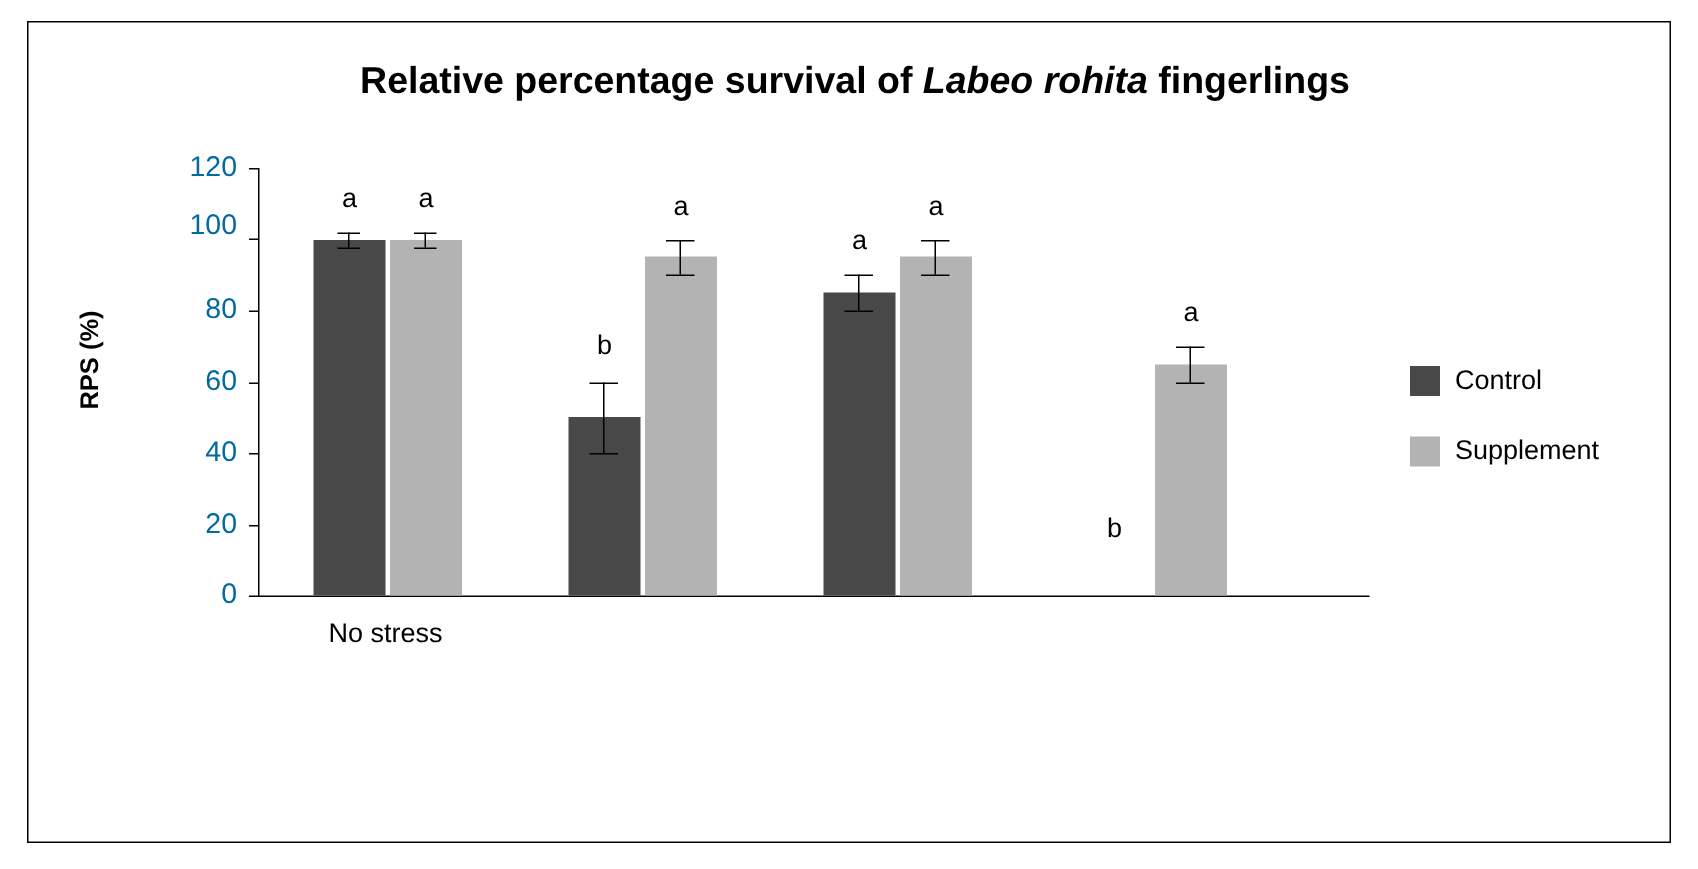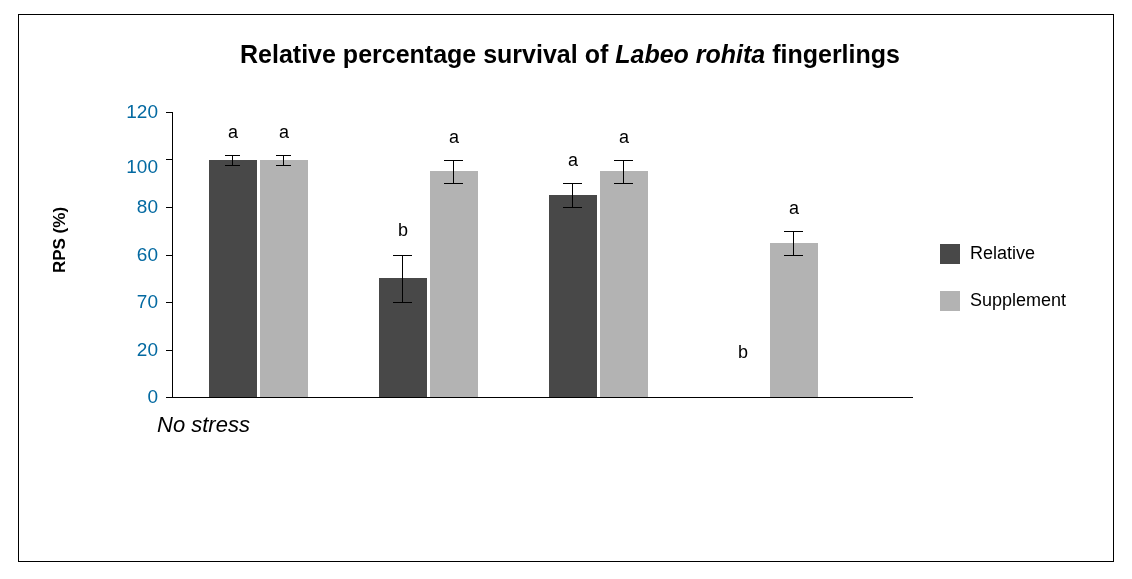--- a/index.html
+++ b/index.html
@@ -96,24 +96,24 @@
     top: 508px;
     width: 741px;
     text-align: center;
     font-size: 18px;
     font-weight: bold;
     color: #000000;
   }
   .cat-label {
     position: absolute;
     top: 410px;
-    font-size: 22px;
+    text-align: center;
+    font-size: 18px;
     color: #000000;
     line-height: 1.35;
-    font-style: italic;
   }
   .bar {
     position: absolute;
     bottom: 0;
   }
   .bar.control { background: #484848; }
   .bar.supplement { background: #b3b3b3; }
 
   .errbar {
     position: absolute;
@@ -162,30 +162,30 @@
   <div class="title">
     <span>Relative percentage survival of </span><span class="ital">Labeo rohita</span><span> fingerlings</span>
   </div>
 
   <div class="axis-y"></div>
   <div class="axis-x"></div>
 
   <div class="ylab" style="left:110px; top:101px;">120</div>
   <div class="ytickmark" style="top:112px;"></div>
 
-  <div class="ylab" style="left:110px; top:156px;">100</div>
+  <div class="ylab" style="left:110px; top:140px;">100</div>
   <div class="ytickmark" style="top:159px;"></div>
 
   <div class="ylab" style="left:110px; top:196px;">80</div>
   <div class="ytickmark" style="top:207px;"></div>
 
   <div class="ylab" style="left:110px; top:244px;">60</div>
   <div class="ytickmark" style="top:255px;"></div>
 
-  <div class="ylab" style="left:110px; top:291px;">70</div>
+  <div class="ylab" style="left:110px; top:291px;">40</div>
   <div class="ytickmark" style="top:302px;"></div>
 
   <div class="ylab" style="left:110px; top:339px;">20</div>
   <div class="ytickmark" style="top:350px;"></div>
 
   <div class="ylab" style="left:110px; top:386px;">0</div>
   <div class="ytickmark" style="top:397px;"></div>
 
   <div class="y-axis-title">RPS (%)</div>
 
@@ -235,20 +235,20 @@
   </div>
 
   <div class="cat-label" style="left:157px; width:200px;">
     <div>No stress</div>
   </div>
 
 
   <div class="legend">
     <div class="legend-row">
       <span class="legend-swatch" style="background:#484848;"></span>
-      <span class="legend-label">Relative</span>
+      <span class="legend-label">Control</span>
     </div>
     <div class="legend-row">
       <span class="legend-swatch" style="background:#b3b3b3;"></span>
       <span class="legend-label">Supplement</span>
     </div>
   </div>
 </div>
 
 </body></html>

